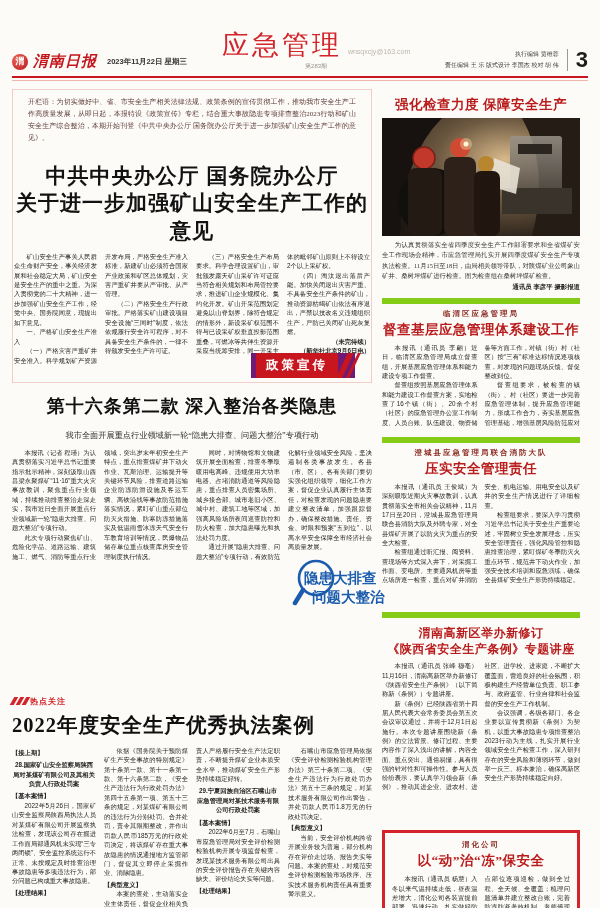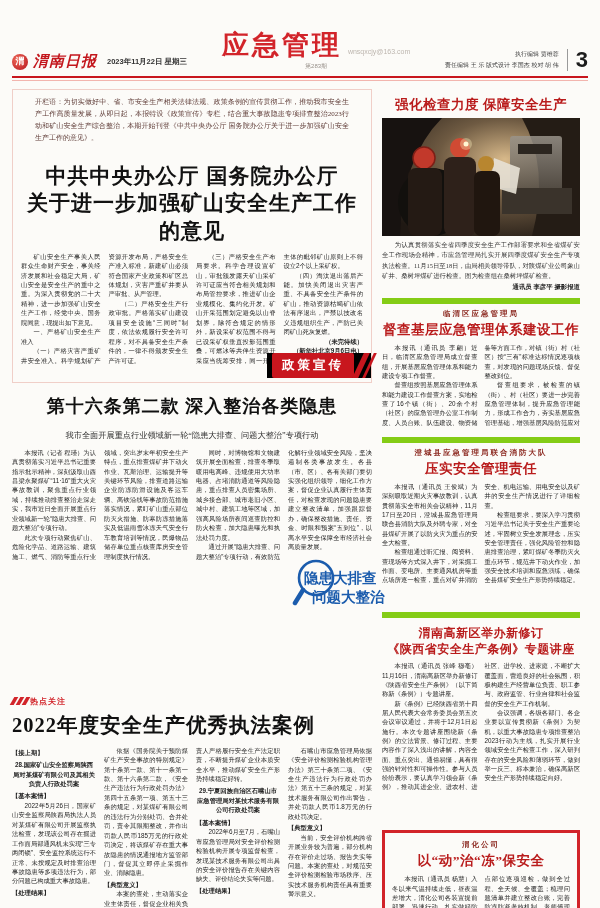--- a/index.html
+++ b/index.html
@@ -8,45 +8,45 @@
 
   
   .masthead{display:flex;align-items:flex-end;justify-content:space-between;padding:32px 12px 5px;}
   .mh-left{display:flex;align-items:center;gap:5px;}
   .logo-mark{width:16px;height:16px;border-radius:50%;background:radial-gradient(circle at 35% 35%,#ef6a5a,#b5121b);
              color:#fff;font-size:9px;display:flex;align-items:center;justify-content:center;font-weight:bold;}
   .logo-script{font-family:"Liberation Serif",serif;font-style:italic;font-weight:bold;font-size:15px;color:#c3161c;letter-spacing:1px;}
   .mh-date{font-size:7.5px;color:#333;margin-left:5px;font-weight:bold;}
   .mh-center{text-align:center;}
   .sec-title-row{display:flex;align-items:baseline;justify-content:center;gap:6px;}
-  .sec-title{font-size:27px;font-weight:700;color:#d2242a;letter-spacing:3px;line-height:1;text-align:right;}
+  .sec-title{font-size:27px;font-weight:400;color:#d2242a;letter-spacing:3px;line-height:1;text-align:right;}
   .sec-email{font-size:7px;color:#bdb6af;}
   .issue{font-size:6px;color:#979089;margin-top:3px;}
   .mh-right{display:flex;align-items:center;}
   .editors{font-size:6px;color:#3e3e3e;text-align:right;line-height:1.8;}
   .pagenum{font-size:22px;font-weight:bold;color:#1c1c1c;border-left:1px solid #9a9a9a;padding-left:8px;margin-left:8px;line-height:1;}
   .mh-rule{height:2px;background:#c8161e;margin:0 12px;}
   .mh-rule2{height:1px;background:#f2b5ae;margin:2px 12px 0;}
 
   
   .cols{display:flex;gap:10px;padding:8px 12px 0;}
   .col-left{width:360px;position:relative;}
   .col-right{width:198px;}
 
   
-  .lead{border:1px solid #f0cfc8;padding:6px 8px 8px;position:relative;}
+  .lead{border:1px solid #f0cfc8;padding:6px 1px 8px;position:relative;}
   .lead-intro{font-family:"Liberation Serif",serif;font-size:7px;color:#5d3a35;line-height:1.7;text-align:justify;padding:1px 14px;}
   .lead-hl{font-weight:900;font-size:21px;text-align:center;line-height:1.32;color:#121212;margin:16px 0 7px;letter-spacing:1px;}
   .bodytext{font-size:6.3px;line-height:1.5;text-align:justify;color:#232323;overflow:hidden;}
   .bodytext p{margin:0;text-indent:2em;}
   .bodytext p.b-head{font-weight:bold;text-indent:0;margin-top:2px;}
   .bodytext p.b-title{font-weight:bold;text-align:center;text-indent:0;margin:3px 0;}
   .bodytext p.b-right{text-align:right;font-weight:bold;text-indent:0;}
   .lead-body{height:122px;column-count:4;column-gap:8px;}
-  .policy-badge{position:absolute;right:0;bottom:4px;display:flex;align-items:stretch;background:#000000;padding-left:5px;z-index:2;}
+  .policy-badge{position:absolute;right:16px;bottom:4px;display:flex;align-items:stretch;background:#701a75;padding-left:5px;z-index:2;}
   .policy-badge .label{background:#c8161e;color:#fff;font-weight:bold;font-size:12.5px;letter-spacing:3px;
                        padding:4px 10px;border-radius:2px;}
   .policy-badge .stripe{width:6px;background:#c8161e;transform:skewX(-25deg);margin-left:4px;}
   .policy-badge .stripe.s2{width:3px;}
 
   
   .focus-hl{font-family:"Liberation Serif",serif;font-weight:900;font-size:18px;text-align:center;color:#101010;margin:11px 0 4px;letter-spacing:1px;}
   .focus-sub{font-family:"Liberation Serif",serif;font-size:8.2px;text-align:center;color:#2e2e2e;margin-bottom:7px;margin-top:12px;}
   .focus-body{height:236px;column-count:4;column-gap:8px;}
   .stamp{position:absolute;right:-14px;top:470px;width:94px;height:66px;z-index:3;}

